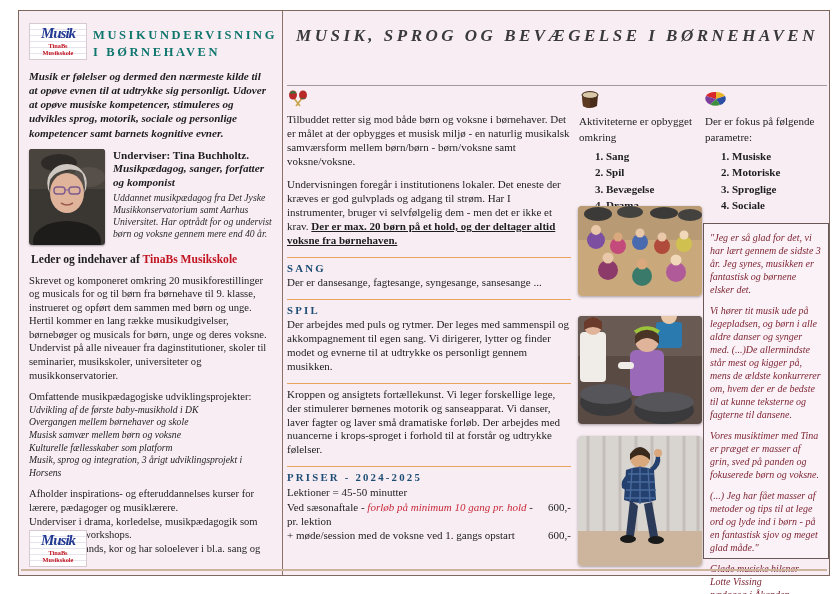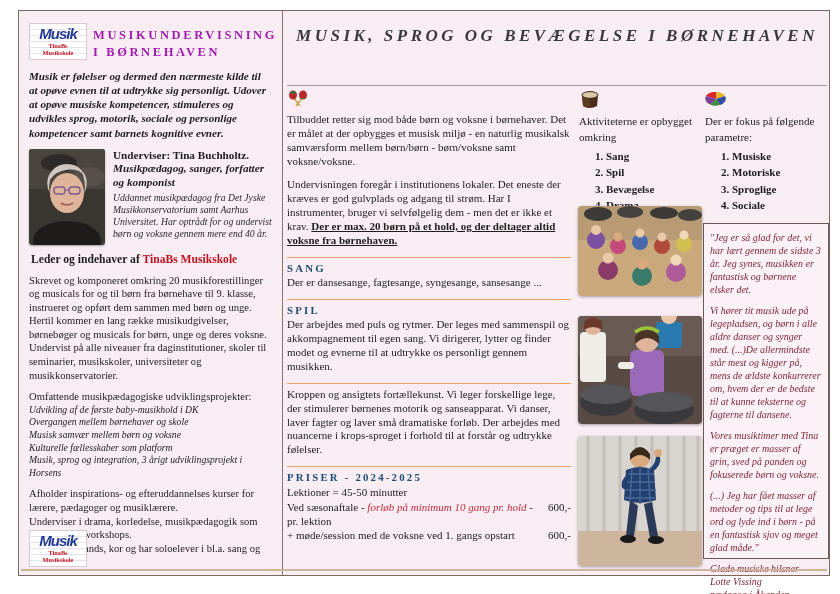--- a/index.html
+++ b/index.html
@@ -23,26 +23,26 @@
     border-right:1px solid #8a7268; padding:12px 10px 6px 10px;
     overflow:hidden;
   }
   .brand-row { display:flex; align-items:flex-start; gap:6px; margin-bottom:8px; }
   .logo-box {
     background:#ffffff; border:1px solid #d8c8cf; width:58px; min-width:58px;
     padding:2px 3px; text-align:center;
     background-image:repeating-linear-gradient(#fff 0 5px, #e8e4ee 5px 6px);
   }
   .logo-script {
-    font-family:Liberation Sans, sans-serif; font-style:italic; font-weight:bold;
+    font-family:Liberation Serif, serif; font-style:italic; font-weight:bold;
     font-size:15px; color:#233a93; letter-spacing:-1px; display:block; line-height:1.05;
   }
   .logo-sub { font-size:6.3px; font-weight:bold; color:#c11320; display:block; line-height:1.2; }
   .left-title {
-    font-weight:bold; font-size:12.5px; letter-spacing:2.6px; color:#a21caf;
+    font-weight:bold; font-size:12.5px; letter-spacing:2.6px; color:#0f766e;
     line-height:1.35; padding-top:4px;
   }
   .left-intro { font-weight:bold; font-style:italic; font-size:11.1px; line-height:1.28; margin-bottom:9px; }
   .teacher-row { display:flex; gap:8px; margin-bottom:8px; }
   .portrait { width:76px; min-width:76px; height:96px; border-radius:3px; box-shadow:0 1px 2px rgba(0,0,0,.35); }
   .teacher-info { font-size:11.2px; line-height:1.22; }
   .t-b { font-weight:bold; }
   .t-bi { font-weight:bold; font-style:italic; }
   .t-bio { font-style:italic; font-size:9.7px; line-height:1.25; margin-top:2px; color:#2a2a2a; }
   .leader-line { font-weight:bold; font-size:11.6px; margin:2px 0 8px 2px; }

